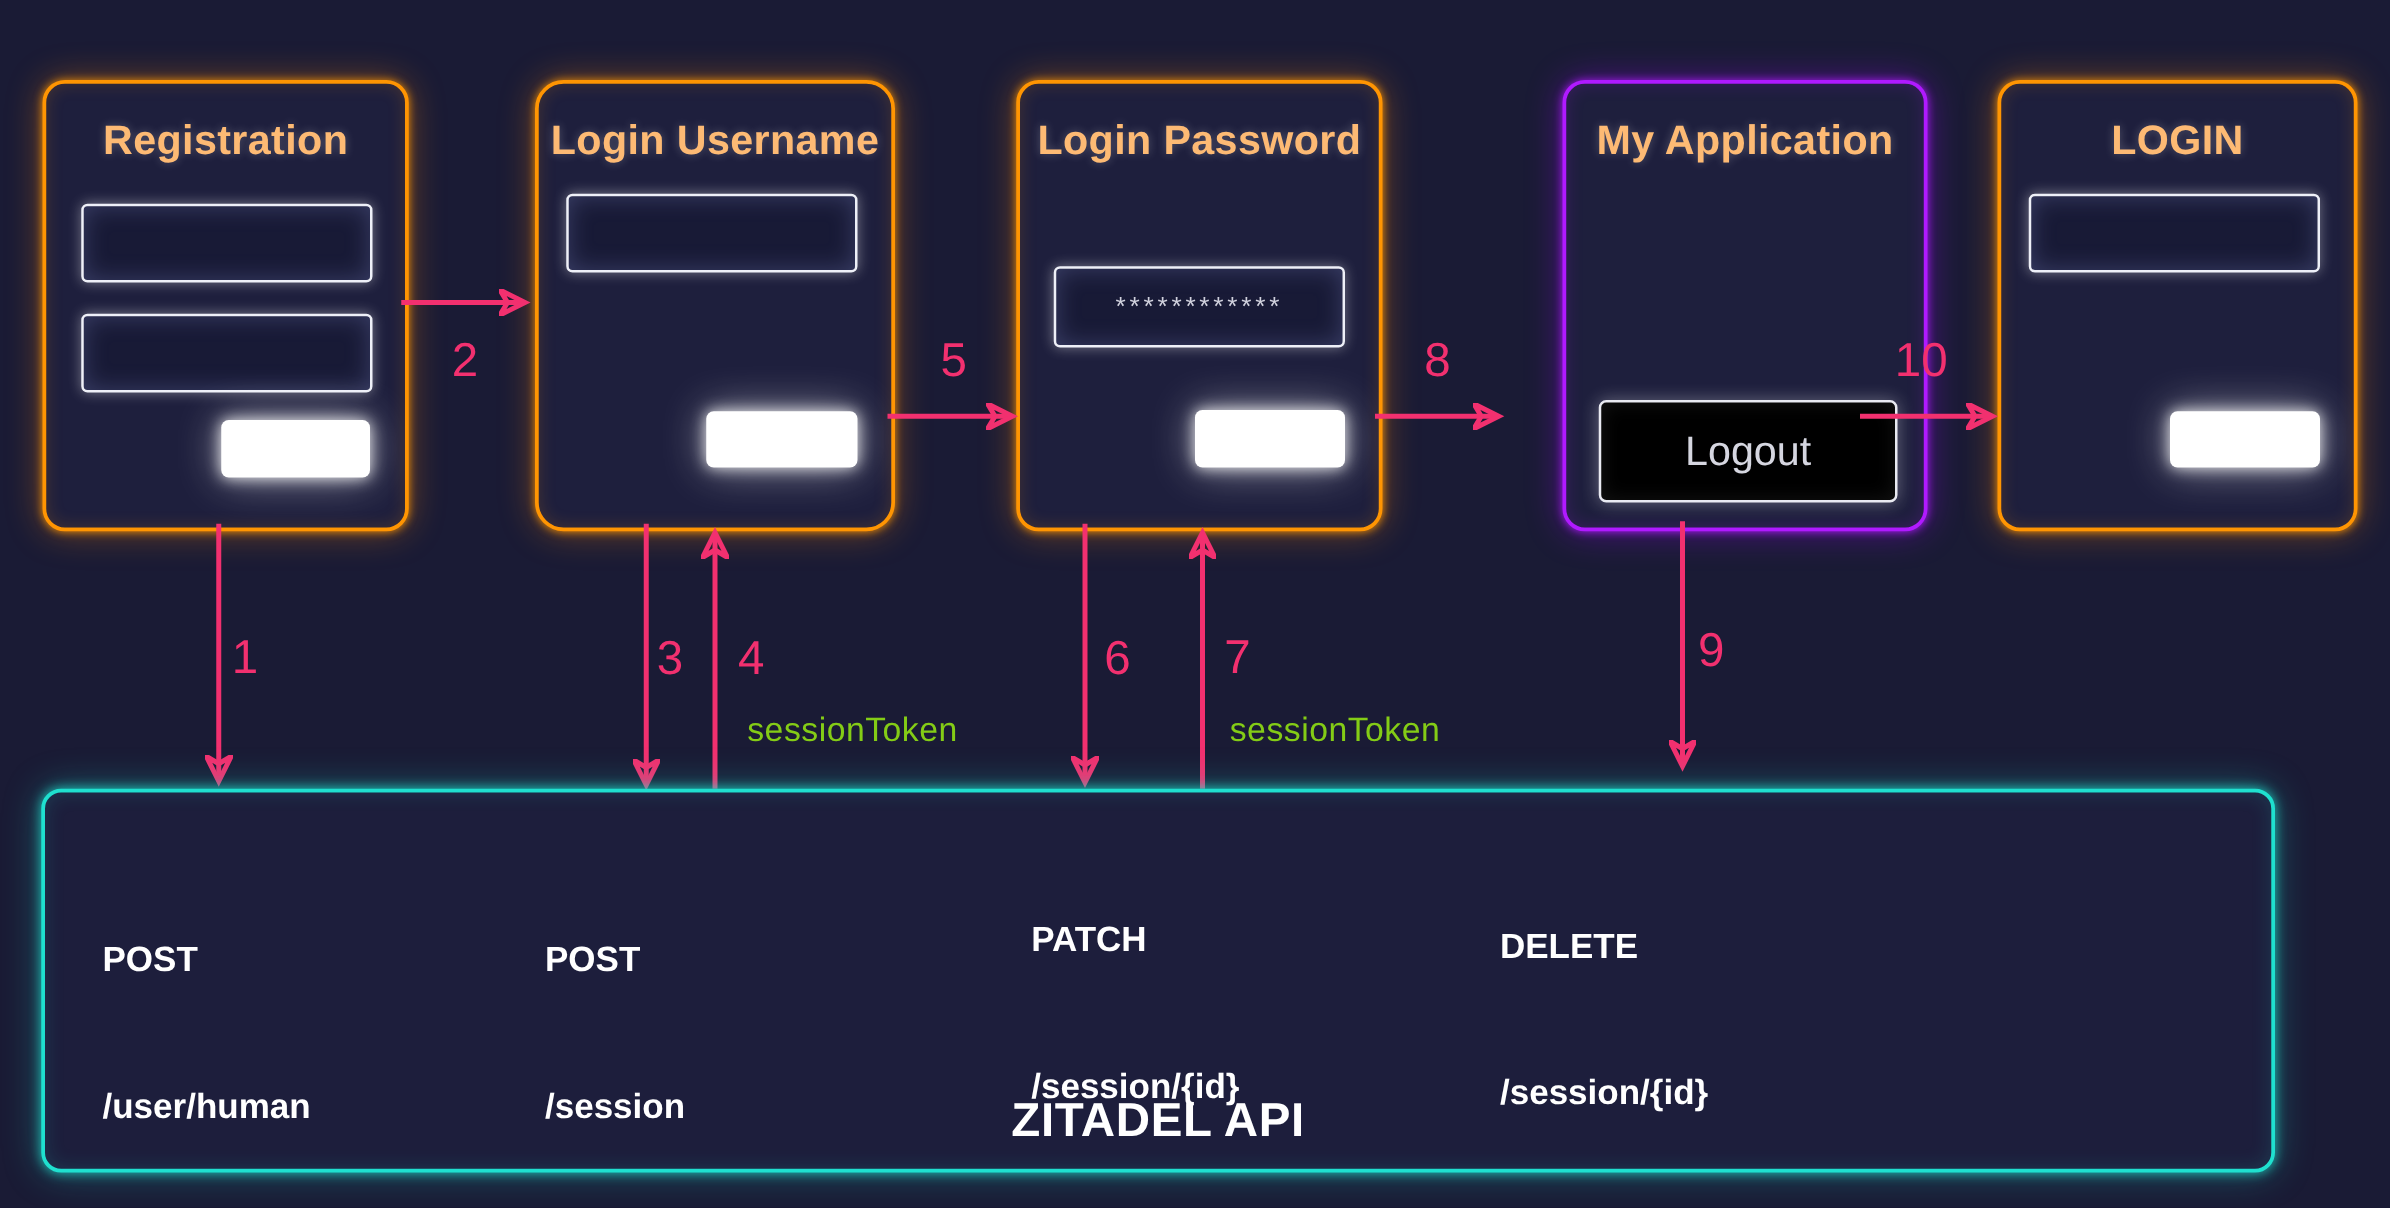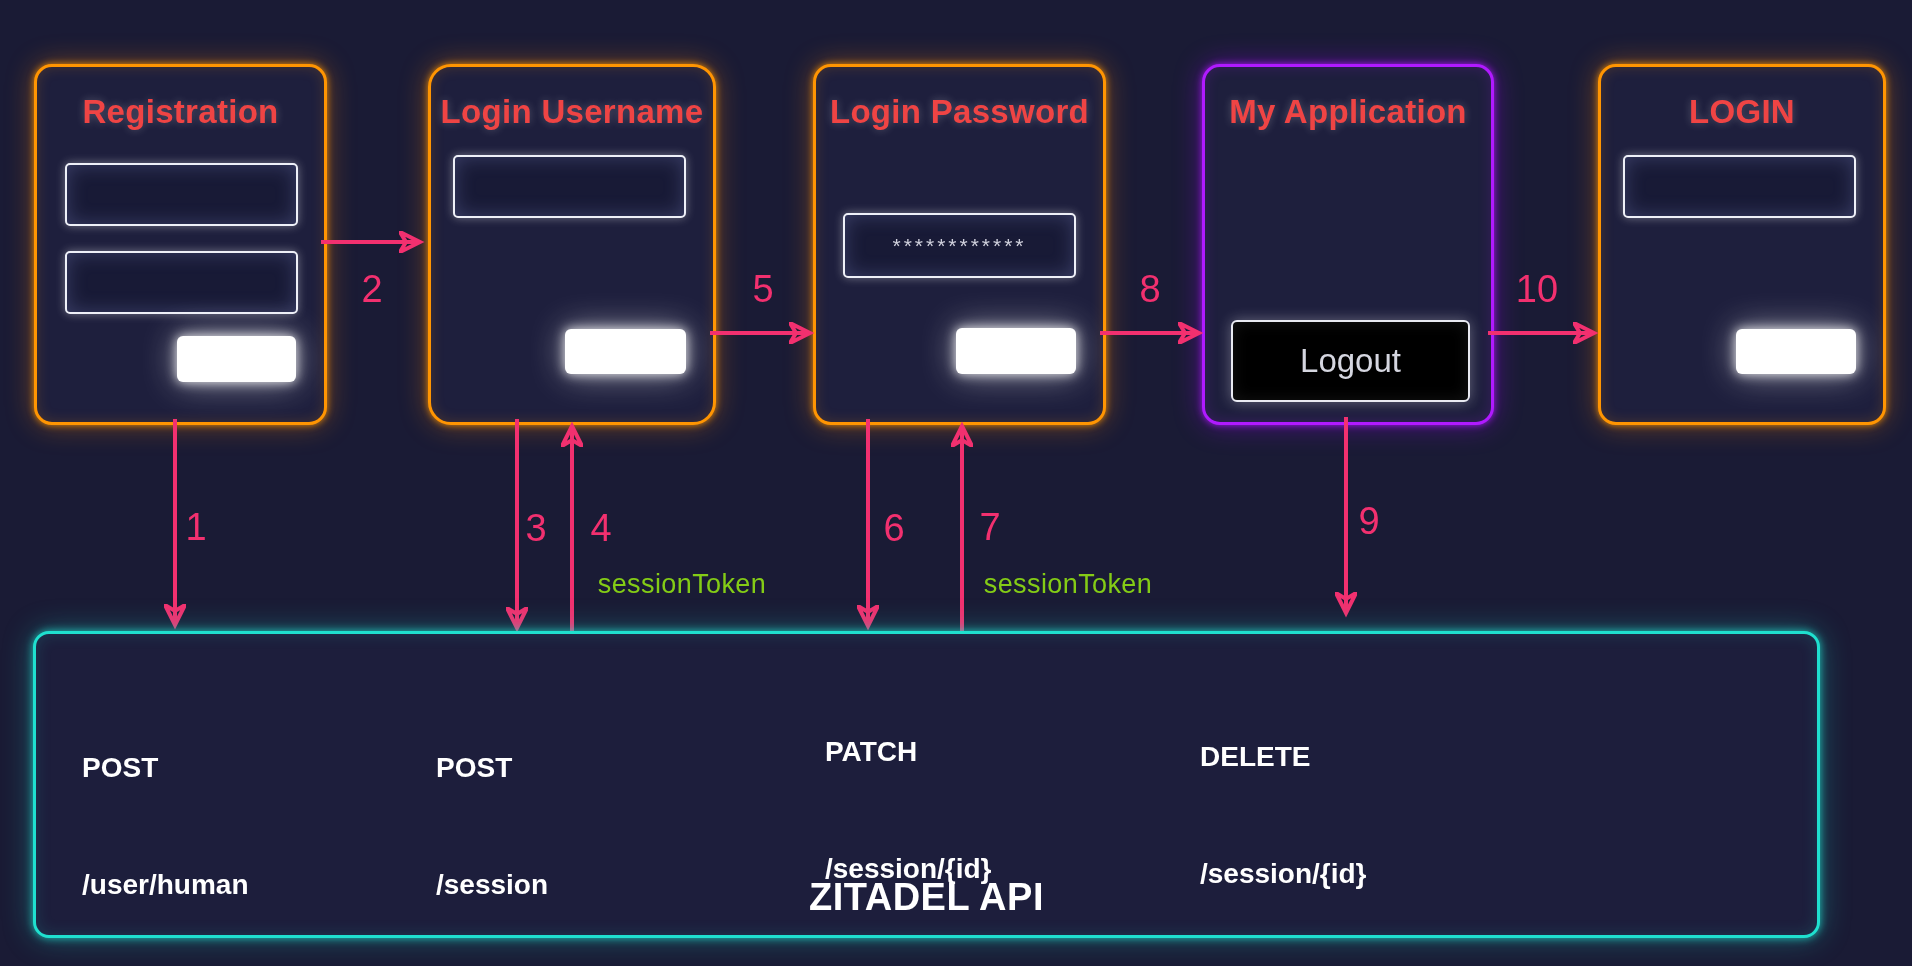--- a/index.html
+++ b/index.html
@@ -10,24 +10,25 @@
   }
   
   .card{
     position:absolute;top:64px;height:355px;background:#1e1f3d;
     border:3px solid #ff9502;border-radius:18px;
     box-shadow:0 0 7px rgba(255,149,2,.85),0 0 28px rgba(255,135,0,.4),inset 0 0 14px rgba(255,149,2,.18);
   }
   .card.purple{
     border-color:#b01aff;
     box-shadow:0 0 7px rgba(176,26,255,.85),0 0 28px rgba(160,0,255,.4),inset 0 0 14px rgba(176,26,255,.18);
+    margin-left:48px;
   }
   .card-title{
     position:absolute;top:26px;left:0;width:100%;text-align:center;
-    color:#ef4444;font-size:33px;font-weight:bold;letter-spacing:.3px;
+    color:#fdba74;font-size:33px;font-weight:bold;letter-spacing:.3px;
     text-shadow:0 0 8px rgba(255,255,255,.25);
   }
   .input{
     position:absolute;border:2px solid #eef0f8;border-radius:5px;
     background:#181a36;
     box-shadow:0 0 10px rgba(255,255,255,.38),inset 0 0 20px rgba(140,150,220,.30);
   }
   .btn-white{
     position:absolute;background:#ffffff;border-radius:6px;border:none;
     box-shadow:0 0 12px rgba(255,255,255,.9),0 0 34px rgba(255,255,255,.55);

